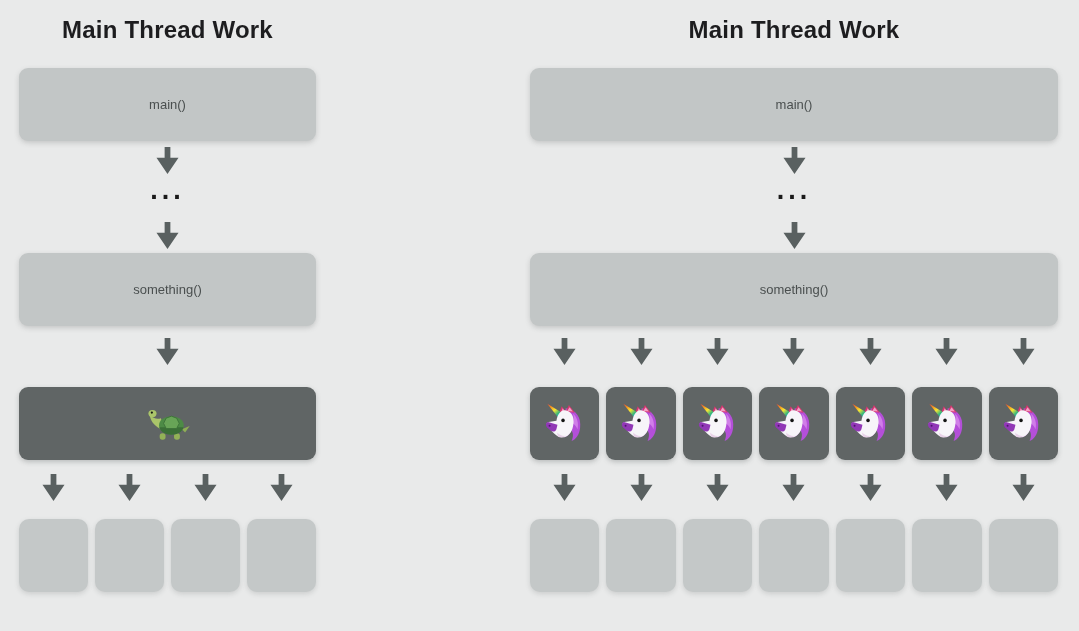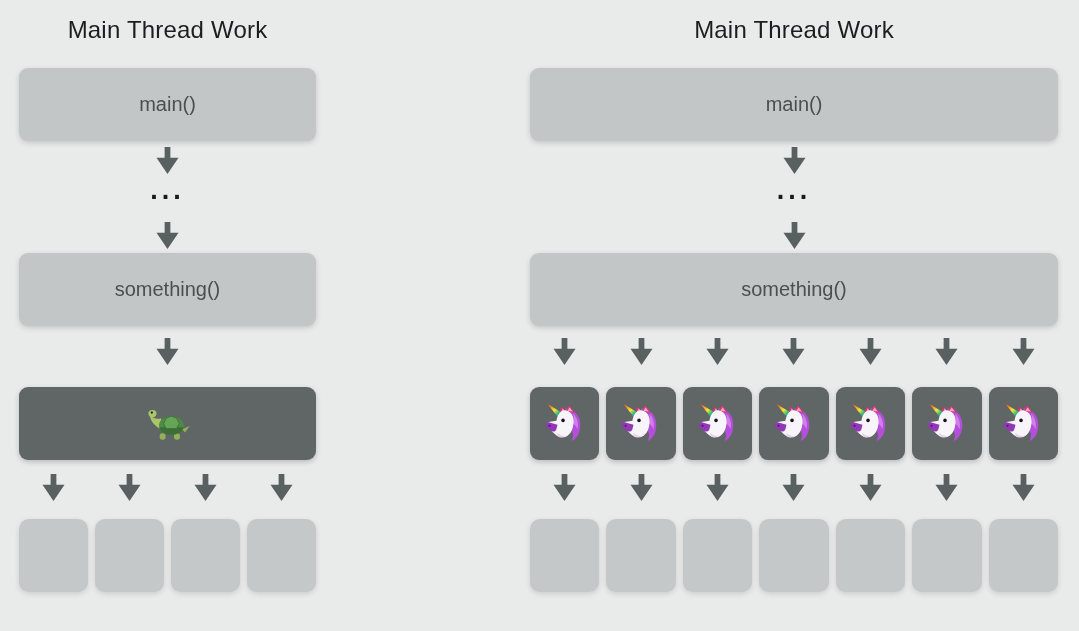--- a/index.html
+++ b/index.html
@@ -4,28 +4,28 @@
 <style>
   :root{
     --background:#e9eaea; --box-light:#c2c6c6; --box-dark:#606565;
     --slot-box:#c4c8c8; --arrow:#596060; --title-text:#1d1d1f;
     --box-label-text:#4a4f4f; --ellipsis-text:#1a1a1a;
   }
   *{box-sizing:border-box}
   body{margin:0;background:var(--background);font-family:"Liberation Sans",sans-serif;}
   .stage{position:relative;width:1079px;height:631px;background:var(--background);overflow:hidden}
   .panel{position:absolute;top:0}
-  .title{margin:15px 0 0;font-size:24px;line-height:30px;font-weight:400;letter-spacing:.2px;
+  .title{margin:15px 0 0;font-size:24px;line-height:30px;font-weight:700;letter-spacing:.2px;
          color:var(--title-text);text-align:center}
   .box{height:73px;border-radius:9px;background:var(--box-light);
        display:flex;align-items:center;justify-content:center;
        box-shadow:0 2px 5px rgba(90,95,95,.25)}
   .box-main{margin-top:23px}
   .box-something{margin-top:4px}
-  .box-label{font-size:20px;color:var(--box-label-text)}
+  .box-label{font-size:13px;color:var(--box-label-text)}
   .arrow{width:23px;height:27px;display:block;fill:var(--arrow)}
   .arrow-line{display:flex;justify-content:center}
   .arrow-line.a1{margin-top:6px}
   .arrow-line.a2{margin-top:22px}
   .ellipsis{margin-top:10px;height:16px;line-height:12px;text-align:center;
             font-size:27px;font-weight:bold;letter-spacing:4px;color:var(--ellipsis-text)}
   .flex-row{display:flex;gap:7px}
   .arrow-row .cell{flex:1;display:flex;justify-content:center}
   .arrow-row.into{margin-top:12px}
   .arrow-row.out{margin-top:14px}

